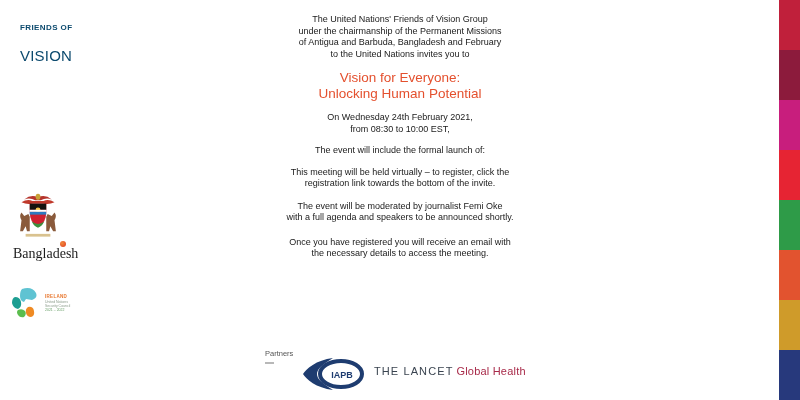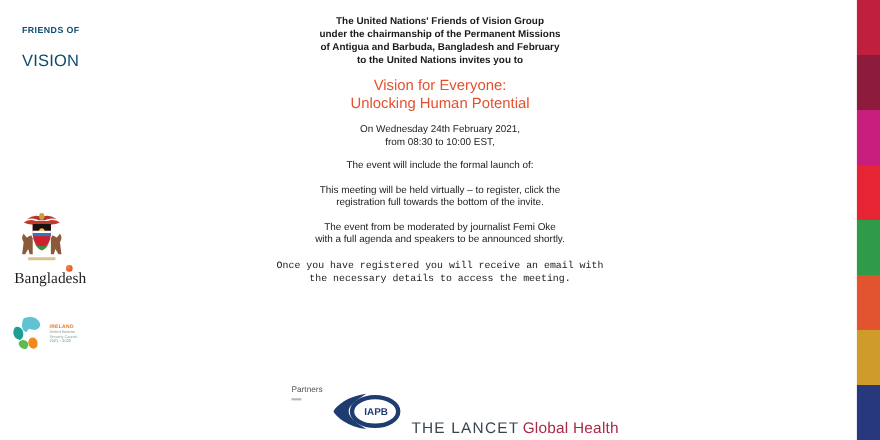--- a/index.html
+++ b/index.html
@@ -24,36 +24,36 @@
   .ireland { position:absolute; left:12px; top:287px; display:flex; align-items:center; gap:3px; }
   .ireland .txt { line-height:1.15; }
   .ireland .t1 { font-size:4.5px; font-weight:bold; color:#e8762d; letter-spacing:0.3px; }
   .ireland .t2 { font-size:3.5px; color:#8a9a8a; }
   .ireland .t3 { font-size:3.5px; color:#8a9a8a; }
   .ireland .t4 { font-size:3.5px; color:#6aa06a; }
 
   
   .col { position:absolute; left:140px; top:14px; width:520px; text-align:center; color:#1a1a1a; }
   .col .line { font-size:9px; line-height:11.5px; }
-  .intro { font-weight:bold; }
+  .intro { font-weight:normal; }
   .title { margin-top:10px; color:#e4502e; font-weight:normal; font-size:13.5px; line-height:15.5px; }
   .date-block { margin-top:11px; }
   .launch-intro { margin-top:10px; }
   .launch-bold { margin-top:9px; font-weight:bold; }
   .launch-bold .it { font-style:italic; }
   .para-virtual { margin-top:10px; }
   .para-moderator { margin-top:11px; }
   .para-questions { margin-top:16px; }
-  .para-registered { margin-top:13px;font-family:Liberation Mono, monospace; }
+  .para-registered { margin-top:13px; }
 
   
   .partners-label { position:absolute; left:265px; top:349px; font-size:7.5px; color:#555; }
   .partners-dash { position:absolute; left:265px; top:362px; width:9px; height:2px; background:#b8b8b8; }
   .iapb { position:absolute; left:303px; top:356px; }
-  .lancet { position:absolute; left:374px; top:381px; font-size:14px; letter-spacing:1.1px; white-space:nowrap; }
+  .lancet { position:absolute; left:374px; top:365px; font-size:11px; letter-spacing:1.1px; white-space:nowrap; }
   .lancet .tl { color:#3a4450; }
   .lancet .gh { color:#a82a49; letter-spacing:0.2px; margin-left:3px; }
 </style>
 </head>
 <body>
 
 <div class="page">
 
   <div class="stripe">
     <div style="background: rgb(192, 32, 59);"></div>
@@ -124,25 +124,25 @@
     <div class="date-block">
       <div class="line">On Wednesday 24th February 2021,</div>
       <div class="line">from 08:30 to 10:00 EST,</div>
     </div>
 
     <div class="launch-intro line">The event will include the formal launch of:</div>
 
 
     <div class="para-virtual">
       <div class="line">This meeting will be held virtually – to register, click the</div>
-      <div class="line">registration full towards the bottom of the invite.</div>
+      <div class="line">registration link towards the bottom of the invite.</div>
     </div>
 
     <div class="para-moderator">
-      <div class="line">The event from be moderated by journalist Femi Oke</div>
+      <div class="line">The event will be moderated by journalist Femi Oke</div>
       <div class="line">with a full agenda and speakers to be announced shortly.</div>
     </div>
 
 
     <div class="para-registered">
       <div class="line">Once you have registered you will receive an email with</div>
       <div class="line">the necessary details to access the meeting.</div>
     </div>
   </div>
 

